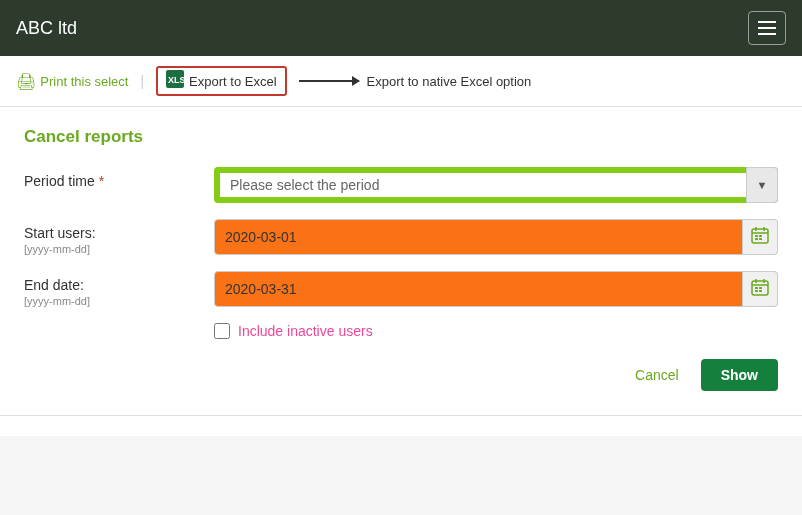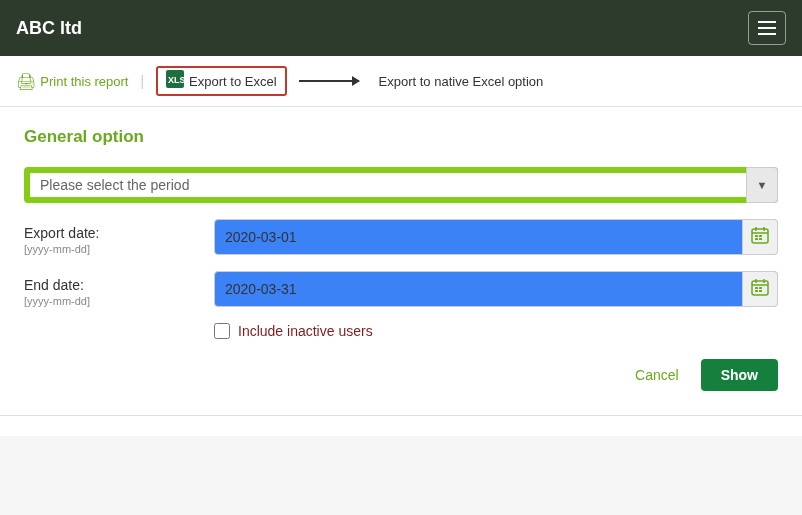--- a/index.html
+++ b/index.html
@@ -16,21 +16,21 @@
       background: #2d3b2d;
       color: white;
       display: flex;
       align-items: center;
       justify-content: space-between;
       padding: 0 16px;
       height: 56px;
     }
     .header-title {
       font-size: 18px;
-      font-weight: 700;
+      font-weight: 400;
       color: white;
     }
     .hamburger-btn {
       background: transparent;
       border: 1px solid rgba(255,255,255,0.5);
       border-radius: 4px;
       color: white;
       width: 38px;
       height: 34px;
       cursor: pointer;
@@ -180,21 +180,21 @@
       align-items: center;
     }
     .date-input {
       width: 100%;
       height: 36px;
       border: 1px solid #ccc;
       border-radius: 4px;
       padding: 0 40px 0 10px;
       font-size: 14px;
       color: #333;
-      background: #3b82f6;
+      background: #f97316;
     }
     .calendar-btn {
       position: absolute;
       right: 0;
       top: 0;
       bottom: 0;
       width: 36px;
       background: #f0f0f0;
       border: 1px solid #ccc;
       border-radius: 0 4px 4px 0;
@@ -214,21 +214,21 @@
       gap: 8px;
     }
     .checkbox-input {
       width: 16px;
       height: 16px;
       cursor: pointer;
       accent-color: #6aaa1e;
     }
     .checkbox-label {
       font-size: 14px;
-      color: #7f1d1d;
+      color: #ec4899;
       cursor: pointer;
     }
 
     
     .action-row {
       display: flex;
       justify-content: flex-end;
       align-items: center;
       gap: 12px;
       margin-top: 8px;
@@ -258,21 +258,21 @@
       border-top: 1px solid #e0e0e0;
       padding: 10px 24px;
       color: #aaa;
       font-size: 13px;
     }
 
     
     .annotation-container {
       display: flex;
       align-items: center;
-      gap: 12px;
+      gap: 0;
       margin-left: 4px;
     }
     .arrow-shaft {
       width: 60px;
       height: 2px;
       background: #333;
       position: relative;
     }
     .arrow-shaft::after {
       content: '';
@@ -300,56 +300,60 @@
   <button class="hamburger-btn">
     <span class="hamburger-line"></span>
     <span class="hamburger-line"></span>
     <span class="hamburger-line"></span>
   </button>
 </div>
 
 <div class="toolbar">
   <a href="#" class="print-link">
     <span class="print-icon">🖨</span>
-    <span>Print this report</span>
+    <span>Print this select</span>
   </a>
   <span class="separator">|</span>
   <button class="export-excel-btn">
     <span class="excel-icon">
       <svg width="18" height="18" viewBox="0 0 18 18" fill="none">
         <rect width="18" height="18" rx="2" fill="#1D6F42"></rect>
         <text x="2" y="13" font-size="9" fill="white" font-weight="bold" font-family="Arial">XLS</text>
       </svg>
     </span>
     <span>Export to Excel</span>
   </button>
   <div class="annotation-container">
     <div class="arrow-shaft"></div>
     <span class="annotation-text">Export to native Excel option</span>
   </div>
 </div>
 
 <div class="main-content">
-  <h2 class="section-title">General option</h2>
+  <h2 class="section-title">Cancel reports</h2>
 
   <div class="form-row">
+    <div class="form-label">
+      <span>Period time</span>
+      <span class="required-star">*</span>
+    </div>
     <div class="select-wrapper">
       <select class="form-select">
         <option value="">Please select the period</option>
         <option value="q1">Q1 2020</option>
         <option value="q2">Q2 2020</option>
         <option value="custom">Custom</option>
       </select>
       <div class="select-arrow">▼</div>
     </div>
   </div>
 
   <div class="form-row">
     <div class="form-label">
-      <span>Export date:</span>
+      <span>Start users:</span>
       <span class="label-hint">[yyyy-mm-dd]</span>
     </div>
     <div class="date-input-wrapper">
       <input type="text" class="date-input" value="2020-03-01" style="">
       <button class="calendar-btn">
         <span>
           <svg width="18" height="18" viewBox="0 0 18 18" fill="none">
             <rect x="1" y="3" width="16" height="14" rx="2" stroke="#6aaa1e" stroke-width="1.5" fill="none"></rect>
             <line x1="1" y1="7" x2="17" y2="7" stroke="#6aaa1e" stroke-width="1.5"></line>
             <line x1="5" y1="1" x2="5" y2="5" stroke="#6aaa1e" stroke-width="1.5"></line>

